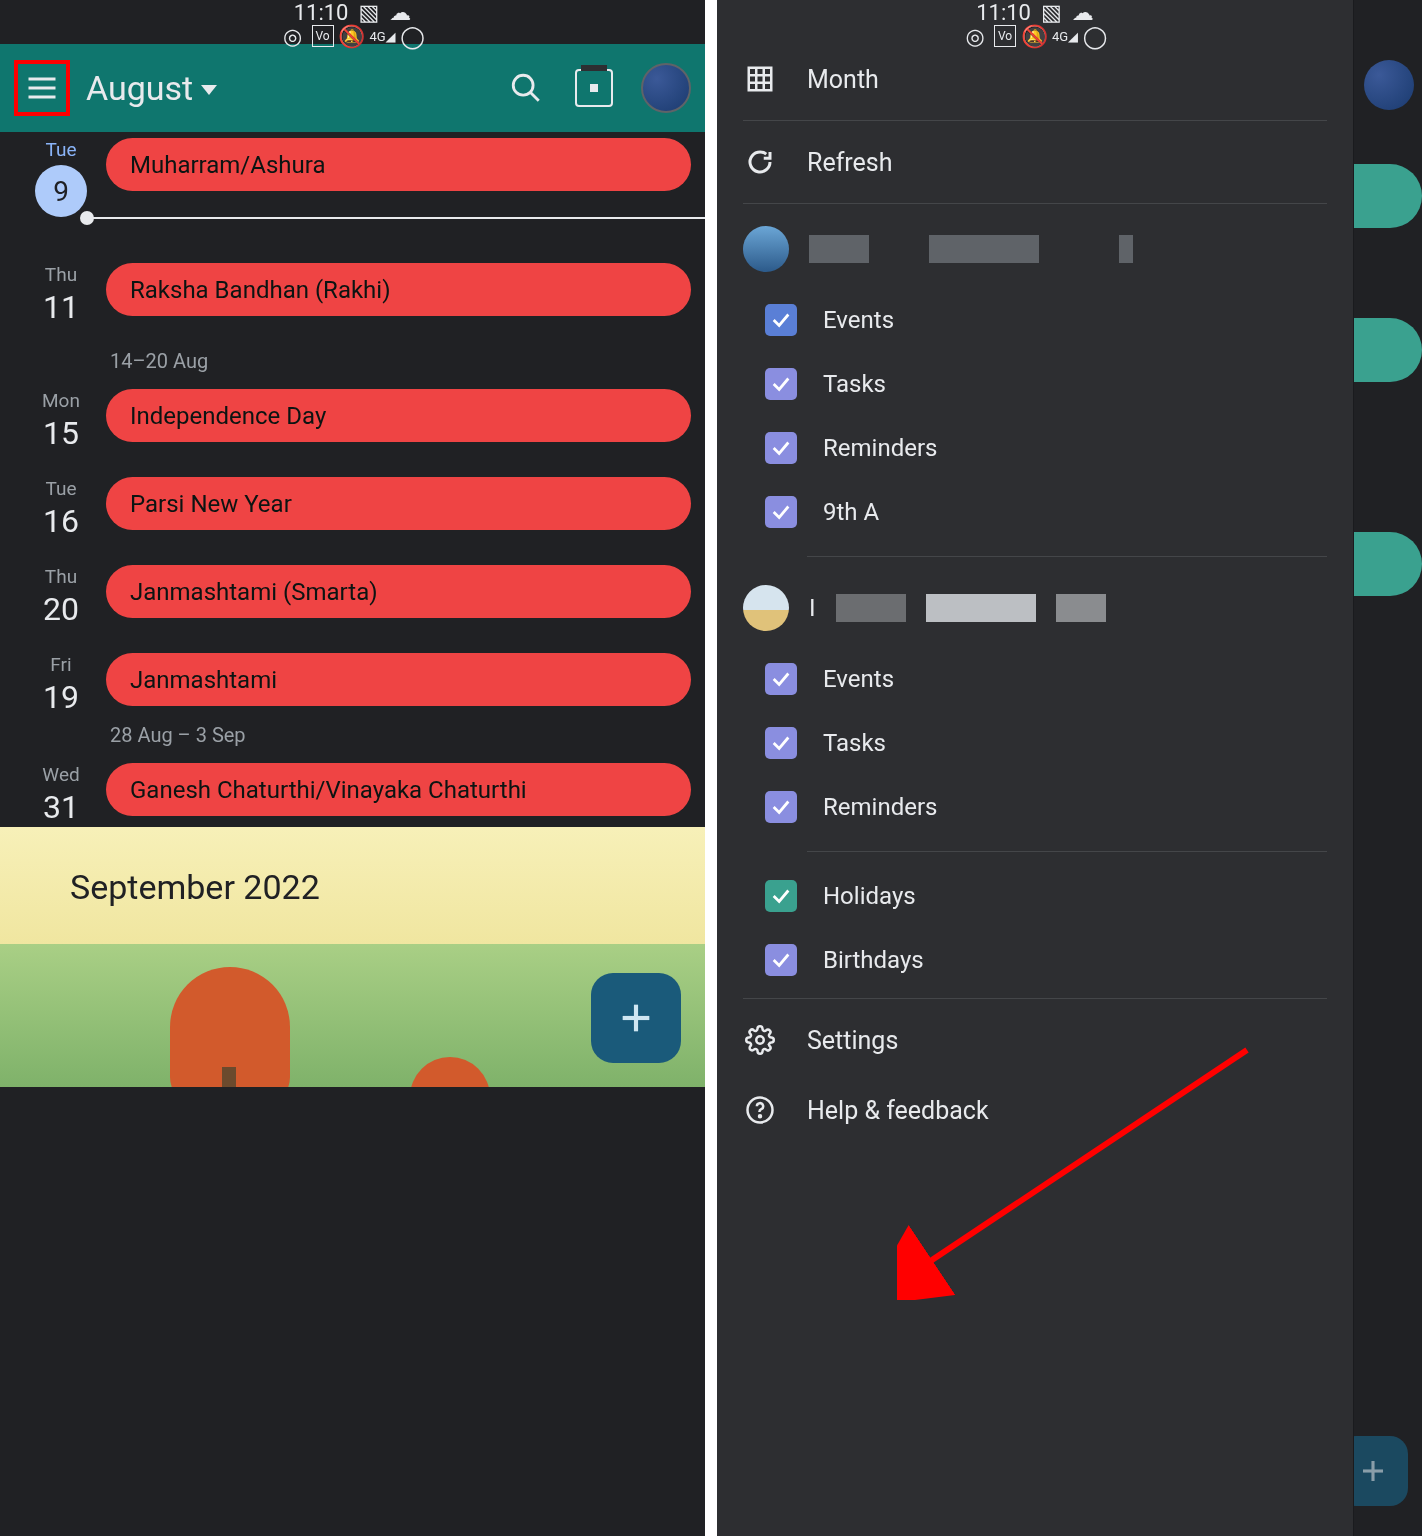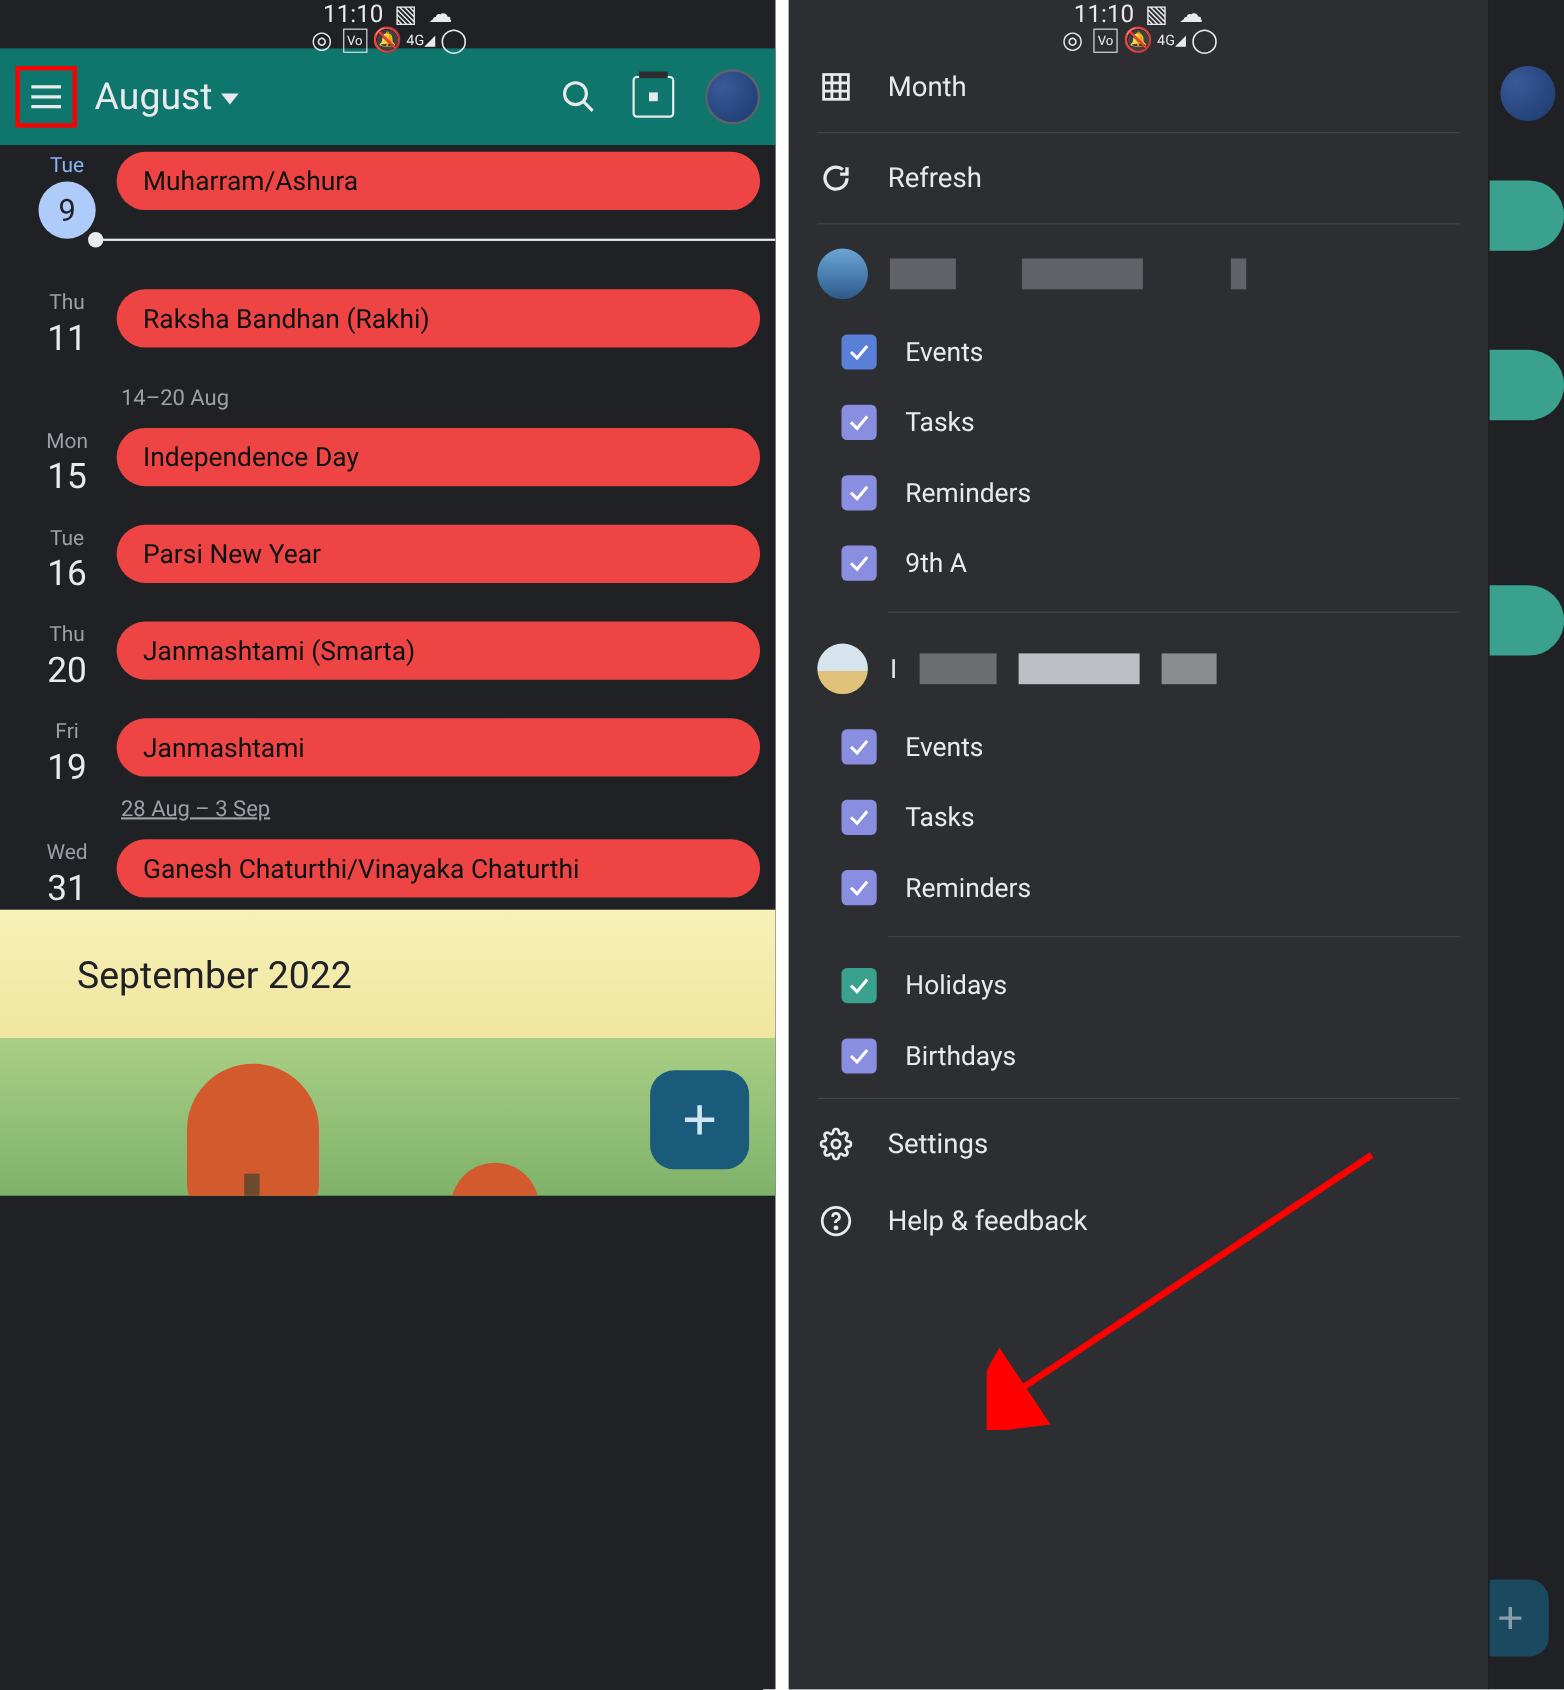--- a/index.html
+++ b/index.html
@@ -267,21 +267,21 @@
     <div class="row">
       <div class="day-col">
         <div class="dow">Fri</div>
         <div class="dom">19</div>
       </div>
       <div class="event-pill">
           <span>Janmashtami</span>
         </div>
     </div>
 
-    <div class="range-label" style="padding-top:6px;text-decoration:underline;">28 Aug – 3 Sep</div>
+    <div class="range-label" style="padding-top:6px;">28 Aug – 3 Sep</div>
 
     <div class="row">
       <div class="day-col">
         <div class="dow">Wed</div>
         <div class="dom">31</div>
       </div>
       <div class="event-pill">
           <span>Ganesh Chaturthi/Vinayaka Chaturthi</span>
         </div>
     </div>

